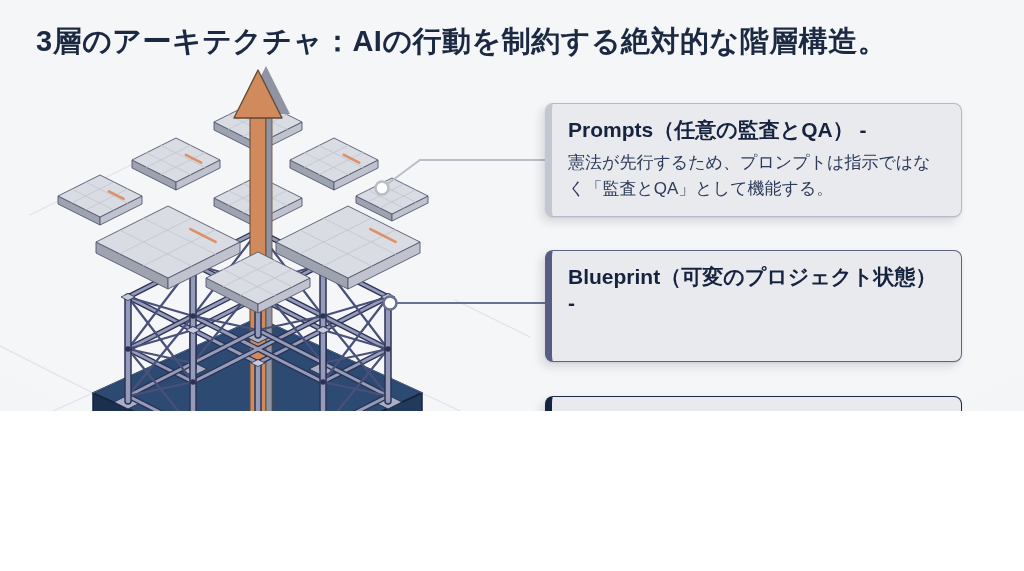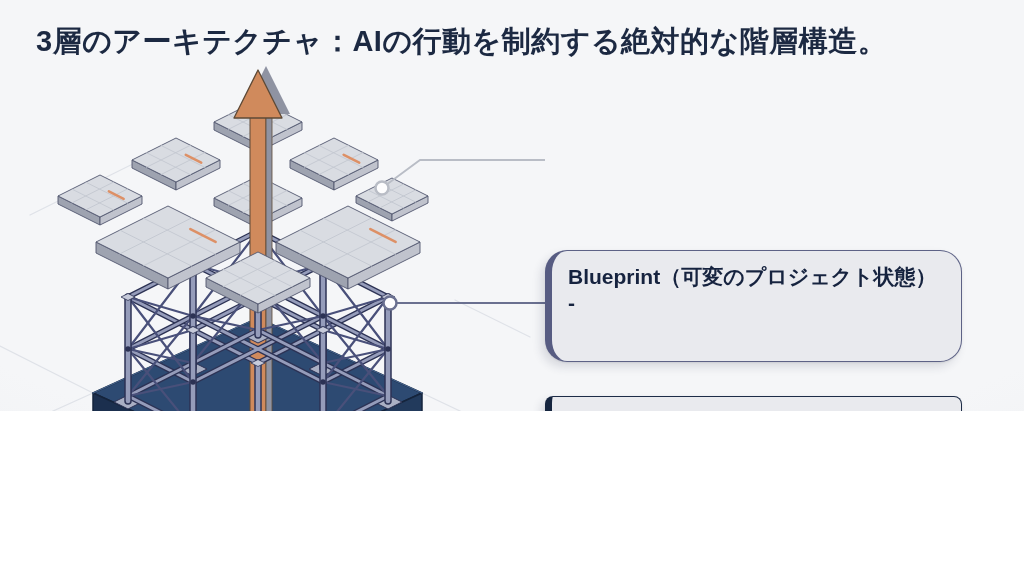--- a/index.html
+++ b/index.html
@@ -293,20 +293,24 @@
       <g>
         <polyline points="382,188 420,160 545,160" fill="none" stroke="#b9bdc6" stroke-width="1.8"></polyline>
         <circle cx="382" cy="188" r="6.5" fill="#fdfdfe" stroke="#b9bdc6" stroke-width="2.5"></circle>
         <polyline points="390,303 545,303" fill="none" stroke="#6a7090" stroke-width="1.8"></polyline>
         <circle cx="390" cy="303" r="6.5" fill="#fdfdfe" stroke="#6a7090" stroke-width="2.5"></circle>
         <polyline points="396,424 428,449 545,449" fill="none" stroke="#1d2c47" stroke-width="1.8"></polyline>
         <circle cx="396" cy="424" r="6.5" fill="#fdfdfe" stroke="#1d2c47" stroke-width="2.5"></circle>
       </g>
     </svg>
 
-
-  <div class="callout" id="callout-blueprint" style="border-color: rgb(93, 98, 134) rgb(93, 98, 134) rgb(93, 98, 134) rgb(87, 92, 130); border-radius: 22px;">
+  <div class="callout" id="callout-prompts" style="border-color: rgb(182, 186, 196) rgb(182, 186, 196) rgb(182, 186, 196) rgb(195, 199, 209);">
+    <h3>Prompts（任意の監査とQA） -</h3>
+    <p>憲法が先行するため、プロンプトは指示ではなく「監査とQA」として機能する。</p>
+  </div>
+
+  <div class="callout" id="callout-blueprint" style="border-color: rgb(93, 98, 134) rgb(93, 98, 134) rgb(93, 98, 134) rgb(87, 92, 130);">
     <h3>Blueprint（可変のプロジェクト状態） -</h3>
   </div>
 
   <div class="callout" id="callout-universal" style="border-color: rgb(29, 44, 71) rgb(29, 44, 71) rgb(29, 44, 71) rgb(22, 37, 63);">
   </div>
 </div>
 
 </body></html>

